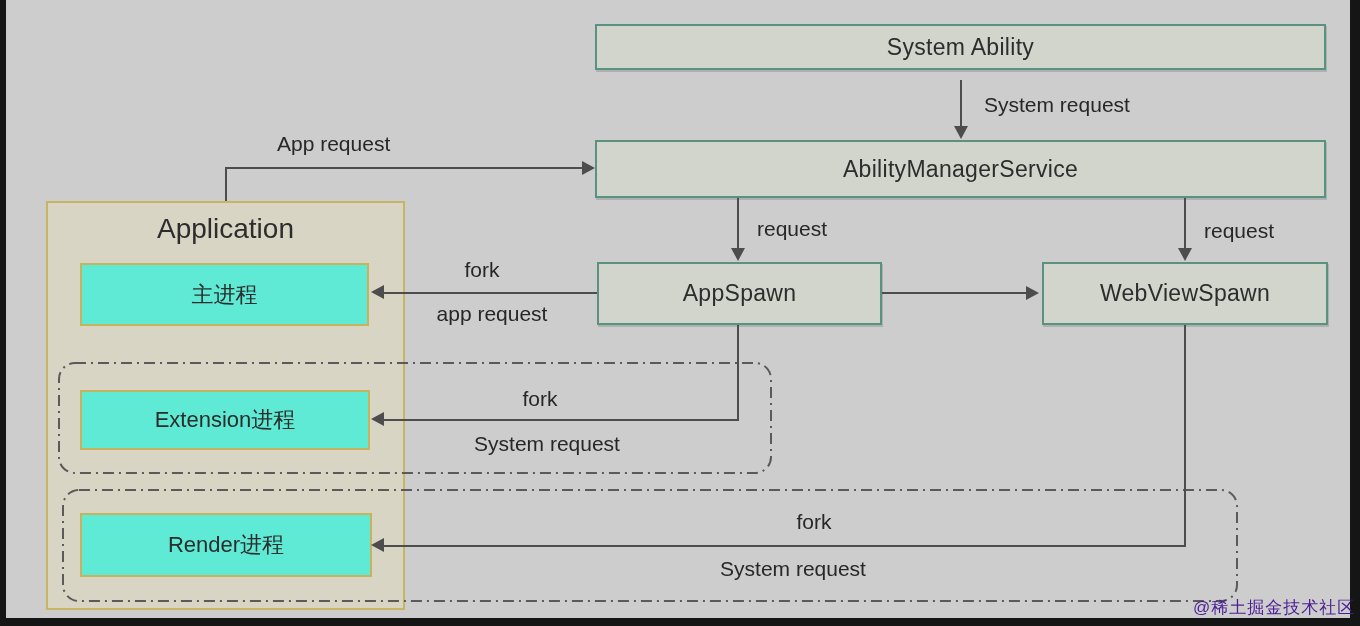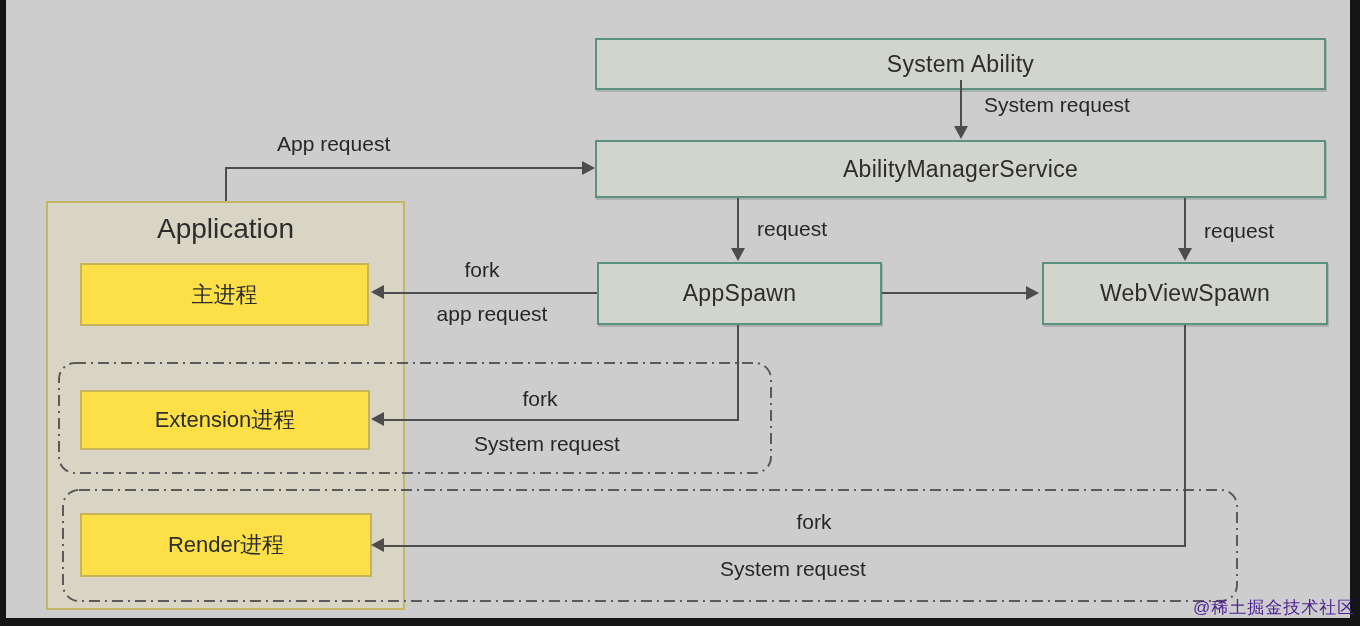--- a/index.html
+++ b/index.html
@@ -3,21 +3,21 @@
 <meta charset="utf-8">
 <style>
   html,body{margin:0;padding:0;background:#000;}
   #stage{position:relative;width:1360px;height:626px;background:#cdcdcd;overflow:hidden;
          font-family:"Liberation Sans","DejaVu Sans",sans-serif;color:#2d2d2d;}
   .strip{position:absolute;background:#151515;z-index:8;}
   .node{position:absolute;box-sizing:border-box;display:flex;align-items:center;justify-content:center;}
   .green{background:#d1d5cb;border:2px solid #5a9180;box-shadow:1px 2px 0 rgba(70,100,90,.25);}
   .node-label{font-size:23px;letter-spacing:.3px;}
   .app-box{position:absolute;box-sizing:border-box;background:#d8d5c5;border:2px solid #c7b566;z-index:1;}
-  .proc{position:absolute;box-sizing:border-box;background:#fde047;border:2px solid #c7b35e;
+  .proc{position:absolute;box-sizing:border-box;background:#5eead4;border:2px solid #c7b35e;
         display:flex;align-items:center;justify-content:center;z-index:3;font-size:22px;}
   .hline,.vline{position:absolute;background:#4d4d4d;z-index:4;}
   .hline{height:2px;}
   .vline{width:2px;}
   .edge-label{position:absolute;z-index:5;font-size:21px;color:#272727;white-space:nowrap;}
   .center{text-align:center;}
   .arr{position:absolute;width:0;height:0;z-index:5;}
   .arr-right{border-top:7px solid transparent;border-bottom:7px solid transparent;border-left:13px solid #4d4d4d;}
   .arr-left{border-top:7px solid transparent;border-bottom:7px solid transparent;border-right:13px solid #4d4d4d;}
   .arr-down{border-left:7px solid transparent;border-right:7px solid transparent;border-top:13px solid #4d4d4d;}
@@ -34,21 +34,21 @@
   <div class="title-app" style="left:46px;top:213px;width:359px;">Application</div>
 
   <svg class="dashbox" style="left:56px;top:360px;" width="718" height="116">
     <rect x="3" y="3" width="712" height="110" rx="16" ry="16" fill="none" stroke="#5a5a5a" stroke-width="2" stroke-dasharray="11 5 2 5"></rect>
   </svg>
 
   <svg class="dashbox" style="left:60px;top:487px;" width="1180" height="117">
     <rect x="3" y="3" width="1174" height="111" rx="16" ry="16" fill="none" stroke="#5a5a5a" stroke-width="2" stroke-dasharray="11 5 2 5"></rect>
   </svg>
 
-  <div class="node green" style="left:595px;top:38px;width:731px;height:52px;">
+  <div class="node green" style="left:595px;top:24px;width:731px;height:46px;">
     <span class="node-label">System Ability</span>
   </div>
 
   <div class="node green" style="left:595px;top:140px;width:731px;height:58px;">
     <span class="node-label">AbilityManagerService</span>
   </div>
 
   <div class="node green" style="left:597px;top:262px;width:285px;height:63px;">
     <span class="node-label">AppSpawn</span>
   </div>

